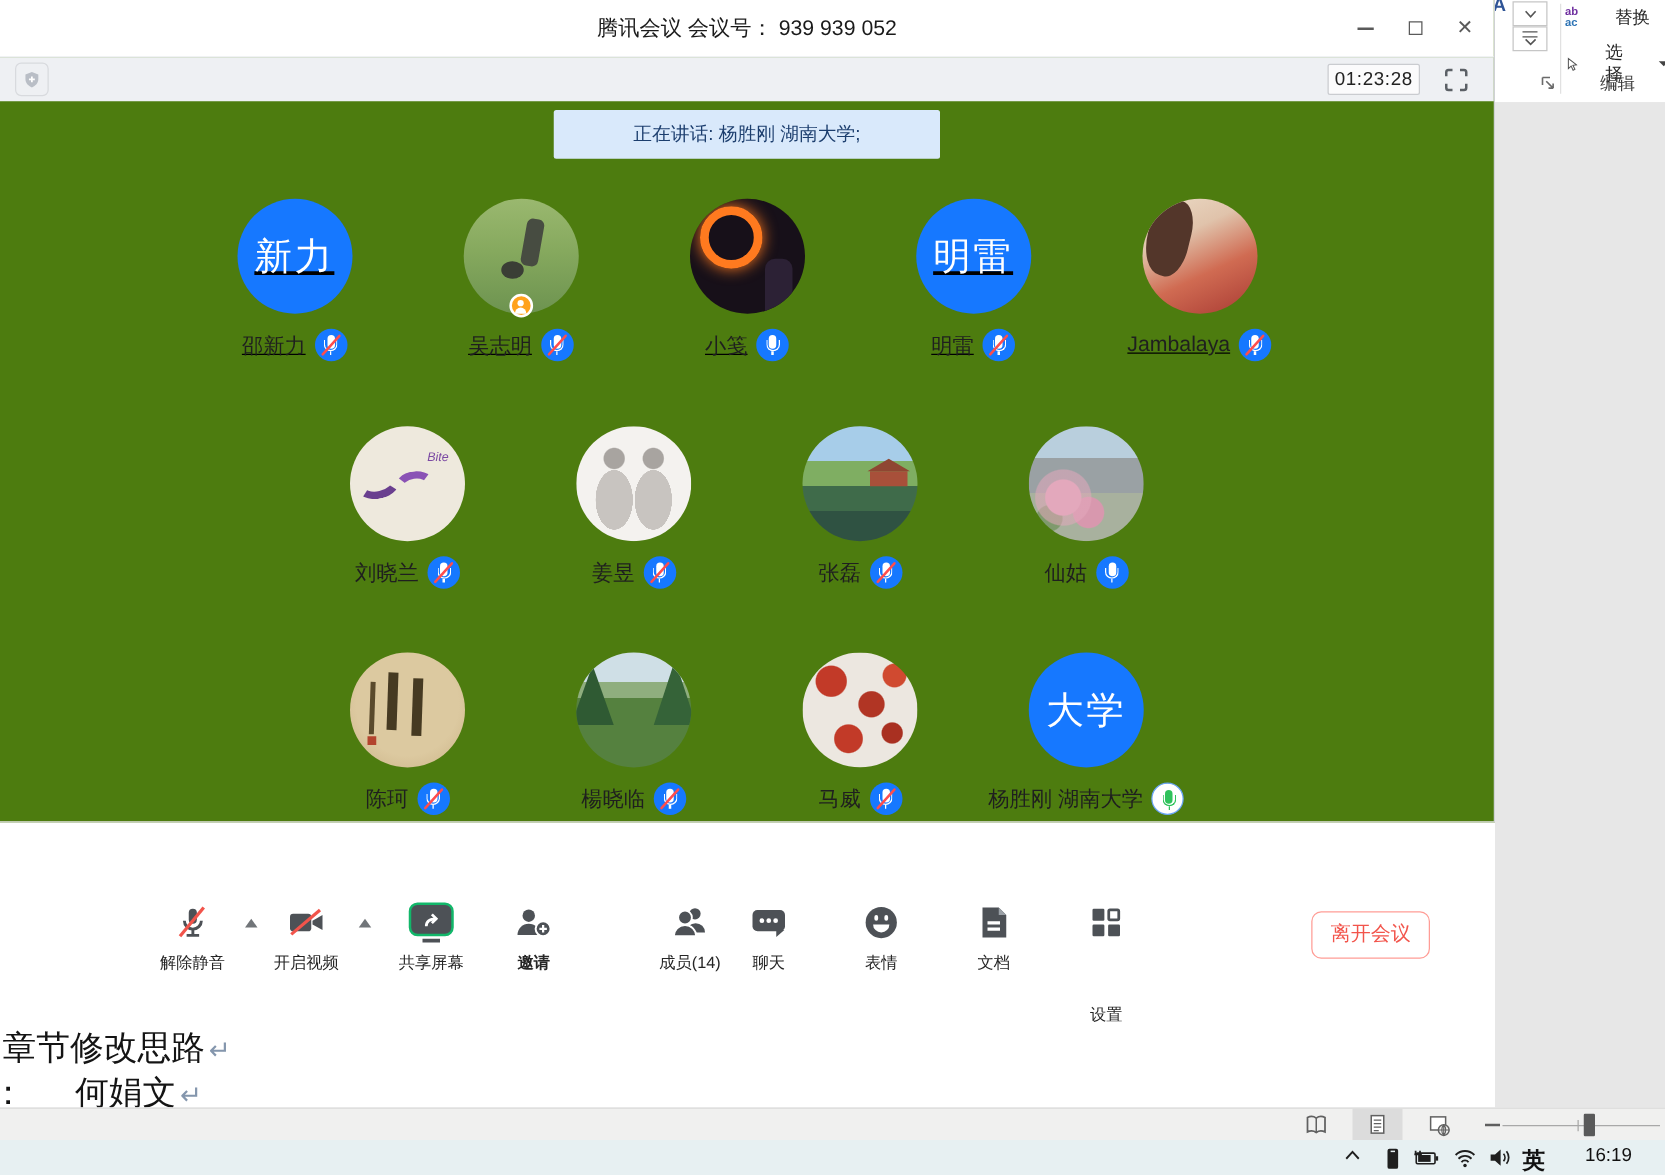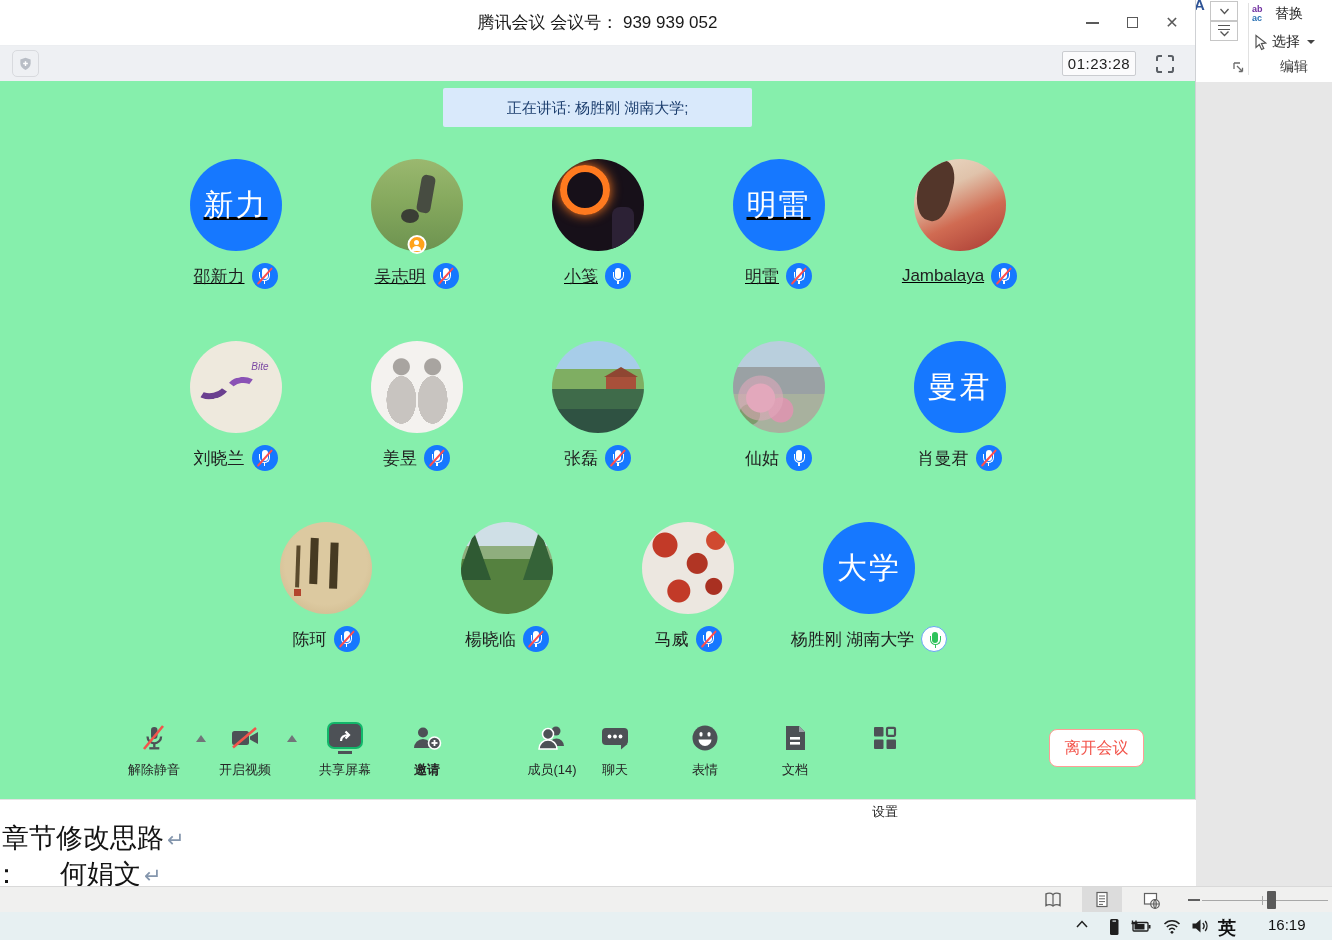--- a/index.html
+++ b/index.html
@@ -8,21 +8,21 @@
 
   
   .word-ribbon{position:absolute;left:1186px;top:0;width:146px;height:82px;background:#fff;border-bottom:1px solid #d4d4d4;}
   .gallery-frag{position:absolute;left:8px;top:-4px;color:#2f5496;font-size:15px;font-weight:bold;}
   .gal-btn{position:absolute;left:24px;width:28px;height:20px;border:1px solid #c6c6c6;background:#fff;box-sizing:border-box;display:flex;align-items:center;justify-content:center;flex-direction:column;}
   .gal-btn.b1{top:1px;}
   .gal-btn.b2{top:21px;}
   .gal-lines{width:12px;height:3px;border-top:1px solid #555;border-bottom:1px solid #555;margin-bottom:1px;}
   .dlg-launcher{position:absolute;left:46px;top:60px;width:14px;height:14px;}
   .ribbon-vdiv{position:absolute;left:62px;top:3px;width:1px;height:72px;background:#e1e1e1;}
-  .rb-row{position:absolute;left:66px;display:flex;align-items:center;gap:5px;color:#262626;font-size:14px;}
+  .rb-row{position:absolute;left:66px;display:flex;align-items:center;gap:22px;color:#262626;font-size:14px;}
   .rb-row.replace{top:5px;}
   .rb-row.select{top:33px;}
   .replace-ic{display:flex;flex-direction:column;line-height:9px;font-size:9px;font-weight:bold;width:18px;}
   .replace-ic .ab{color:#7030a0;}
   .replace-ic .ac{color:#2e74b5;}
   .caret-down{width:0;height:0;border-left:4px solid transparent;border-right:4px solid transparent;border-top:4px solid #444;margin-left:2px;}
   .editing-label{position:absolute;left:78px;top:58px;width:60px;text-align:center;color:#3b3b3b;font-size:14px;}
 
   .word-graybg{position:absolute;left:1196px;top:82px;width:136px;height:804px;background:#e7e7e7;}
 
@@ -48,21 +48,21 @@
   .tb-ic{position:absolute;top:5px;}
   .tb-chevron{left:1074px;}
   .tb-phone{left:1106px;}
   .tb-battery{left:1130px;}
   .tb-wifi{left:1162px;}
   .tb-speaker{left:1190px;}
   .tb-ime{position:absolute;left:1218px;top:4px;font-size:18px;font-weight:bold;color:#111;}
   .tb-time{position:absolute;left:1268px;top:4px;font-size:15px;color:#111;}
 
   
-  .meeting{position:absolute;left:0;top:0;width:1196px;height:800px;background:#86efac;z-index:2;border-right:1px solid #cfd1d4;border-bottom:1px solid #e3e3e3;box-sizing:border-box;}
+  .meeting{position:absolute;left:0;top:0;width:1196px;height:658px;background:#4d7c0f;z-index:2;border-right:1px solid #cfd1d4;border-bottom:1px solid #e3e3e3;box-sizing:border-box;}
   .titlebar{position:relative;height:45px;background:#fff;border-bottom:1px solid #eceef1;}
   .mtitle{position:absolute;left:0;top:0;width:100%;text-align:center;line-height:45px;font-size:17px;color:#1a1a1a;}
   .win-controls{position:absolute;right:10px;top:0;height:45px;display:flex;align-items:center;gap:14px;z-index:2;}
   .win-btn{width:26px;height:26px;display:flex;align-items:center;justify-content:center;cursor:default;}
   .ic-min{width:13px;height:2px;background:#5a5a5a;}
   .ic-max{width:11px;height:11px;border:1.4px solid #5a5a5a;box-sizing:border-box;}
   .ic-close{font-size:16px;color:#5a5a5a;line-height:1;}
 
   .subbar{position:relative;height:35px;background:#eef0f3;}
   .shield-btn{position:absolute;left:12px;top:4px;width:27px;height:27px;border:1px solid #d8dade;border-radius:5px;display:flex;align-items:center;justify-content:center;box-sizing:border-box;}
@@ -383,34 +383,20 @@
         <div class="avwrap">
             <div class="avatar avp8"></div>
           </div>
         <div class="nline">
             <span class="pname">仙姑</span>
             <span class="mic on">
               <i class="stem"></i>
             </span>
           </div>
       </div>
-      <div class="pcell">
-        <div class="avwrap">
-            <div class="avatar av-blue">
-              <span class="initials">曼君</span>
-            </div>
-          </div>
-        <div class="nline">
-            <span class="pname">肖曼君</span>
-            <span class="mic muted">
-              <i class="stem"></i>
-              <span class="slash"></span>
-            </span>
-          </div>
-      </div>
     </div>
 
     <div class="prow r3">
       <div class="pcell">
         <div class="avwrap">
             <div class="avatar avp10"></div>
           </div>
         <div class="nline">
             <span class="pname">陈珂</span>
             <span class="mic muted">

